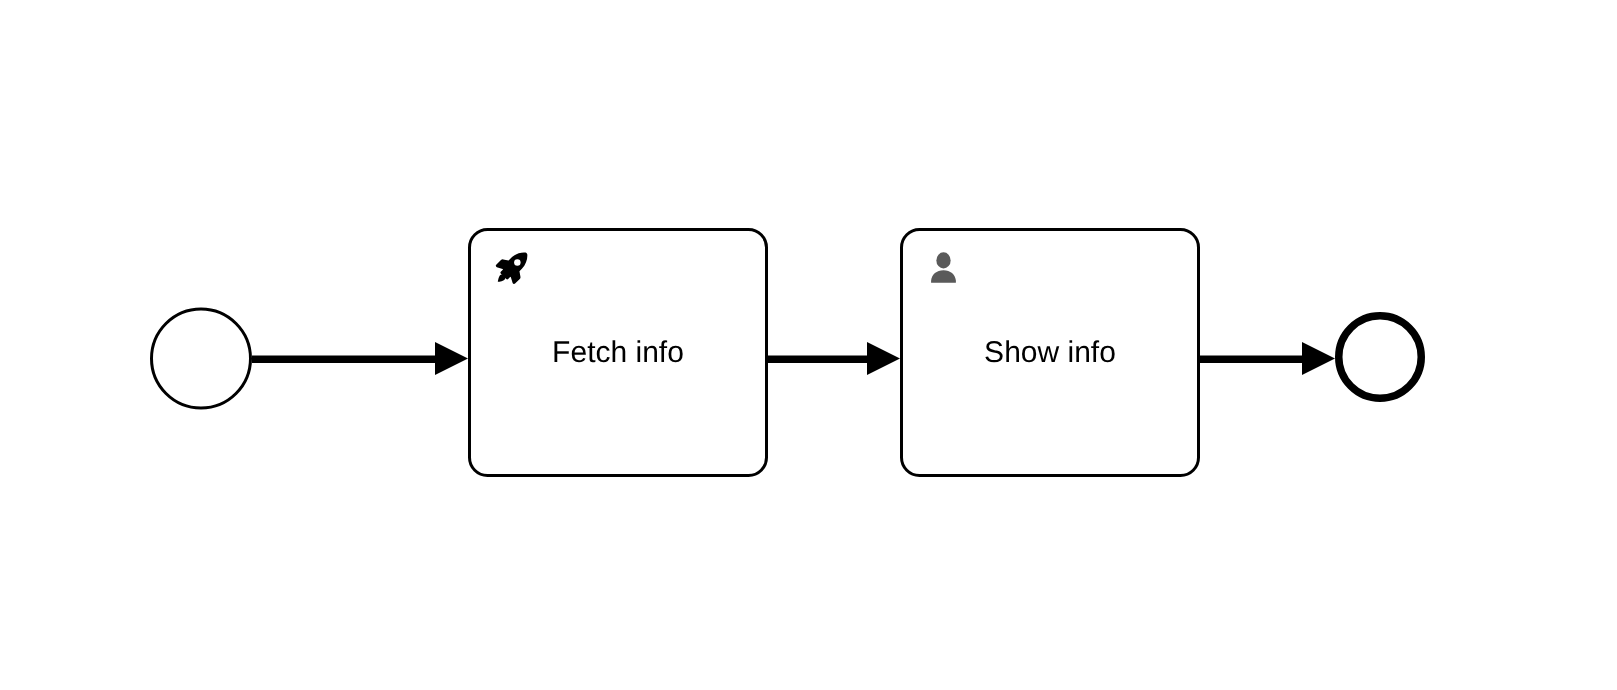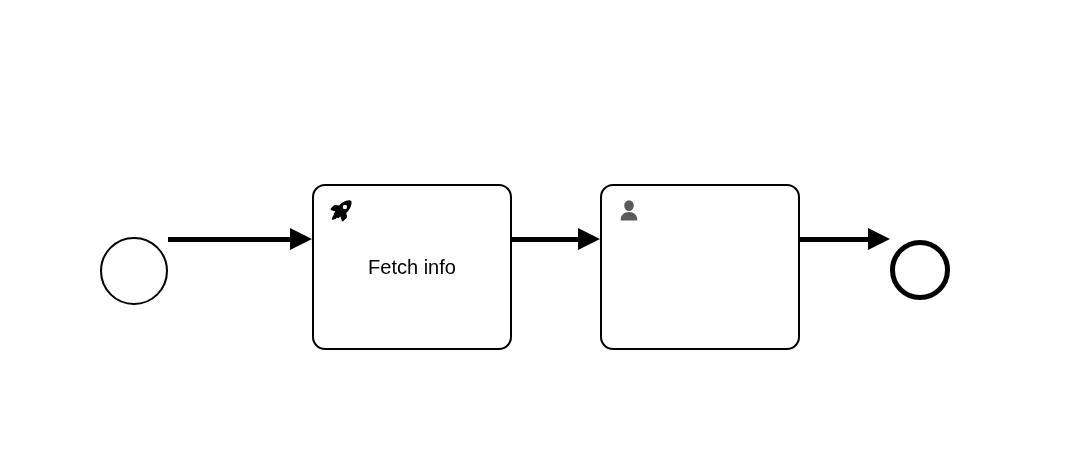--- a/index.html
+++ b/index.html
@@ -14,21 +14,20 @@
   #canvas {
     position: relative;
     width: 1078px;
     height: 460px;
     background: #ffffff;
     overflow: hidden;
   }
   .node {
     position: absolute;
     box-sizing: border-box;
-    margin-top: 32px;
   }
 
   
   .event {
     border-radius: 50%;
     background: #ffffff;
   }
   .event-start {
     left: 100px;
     top: 205px;
@@ -130,20 +129,21 @@
 
   <div class="node task task-2">
     <span class="task-icon">
       <svg viewBox="0 0 24 24" width="26" height="26" aria-hidden="true">
         <g fill="#5a5a5a">
           <ellipse cx="12" cy="7.0" rx="4.4" ry="5.0"></ellipse>
           <path d="M12 13.0c-4.3 0-7.2 2.6-7.6 6.2-.1.9.0 1.6.0 1.6h15.2s.1-.7.0-1.6c-.4-3.6-3.3-6.2-7.6-6.2z"></path>
         </g>
       </svg>
     </span>
+    <div class="task-label">Show info</div>
   </div>
 
   <div class="flow flow-3"></div>
   <div class="flow-arrowhead flow-3-head"></div>
 
   <div class="node event event-end"></div>
 
 </div>
 
 </body></html>

